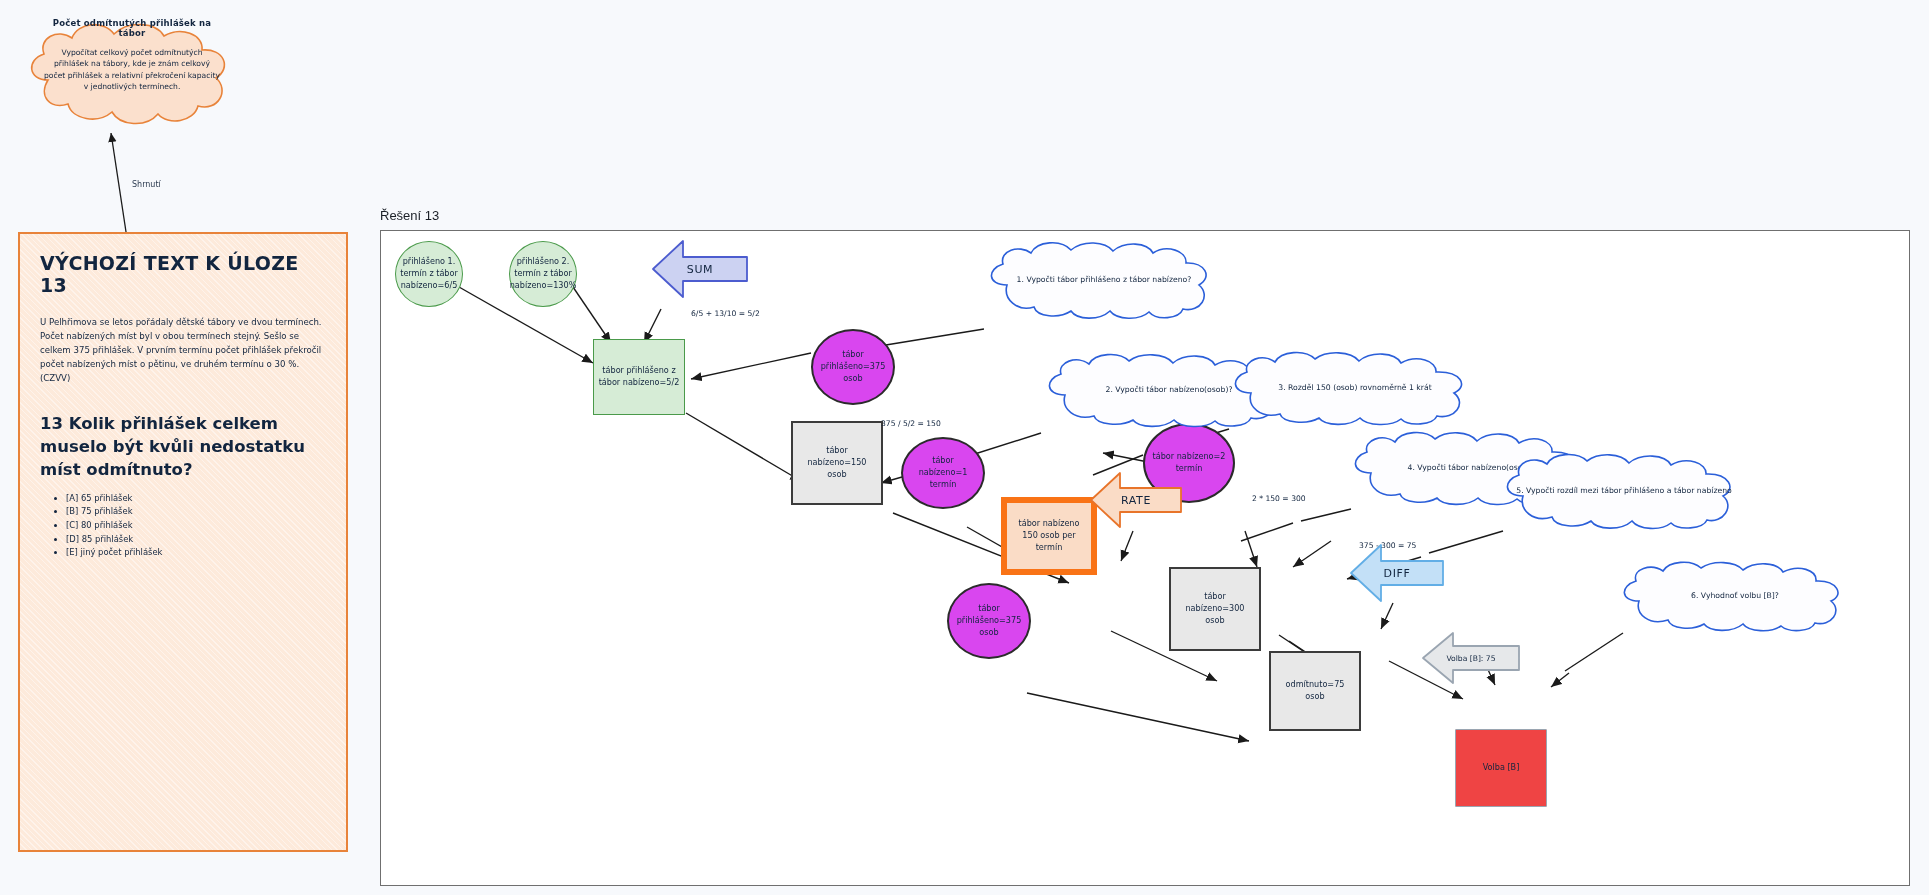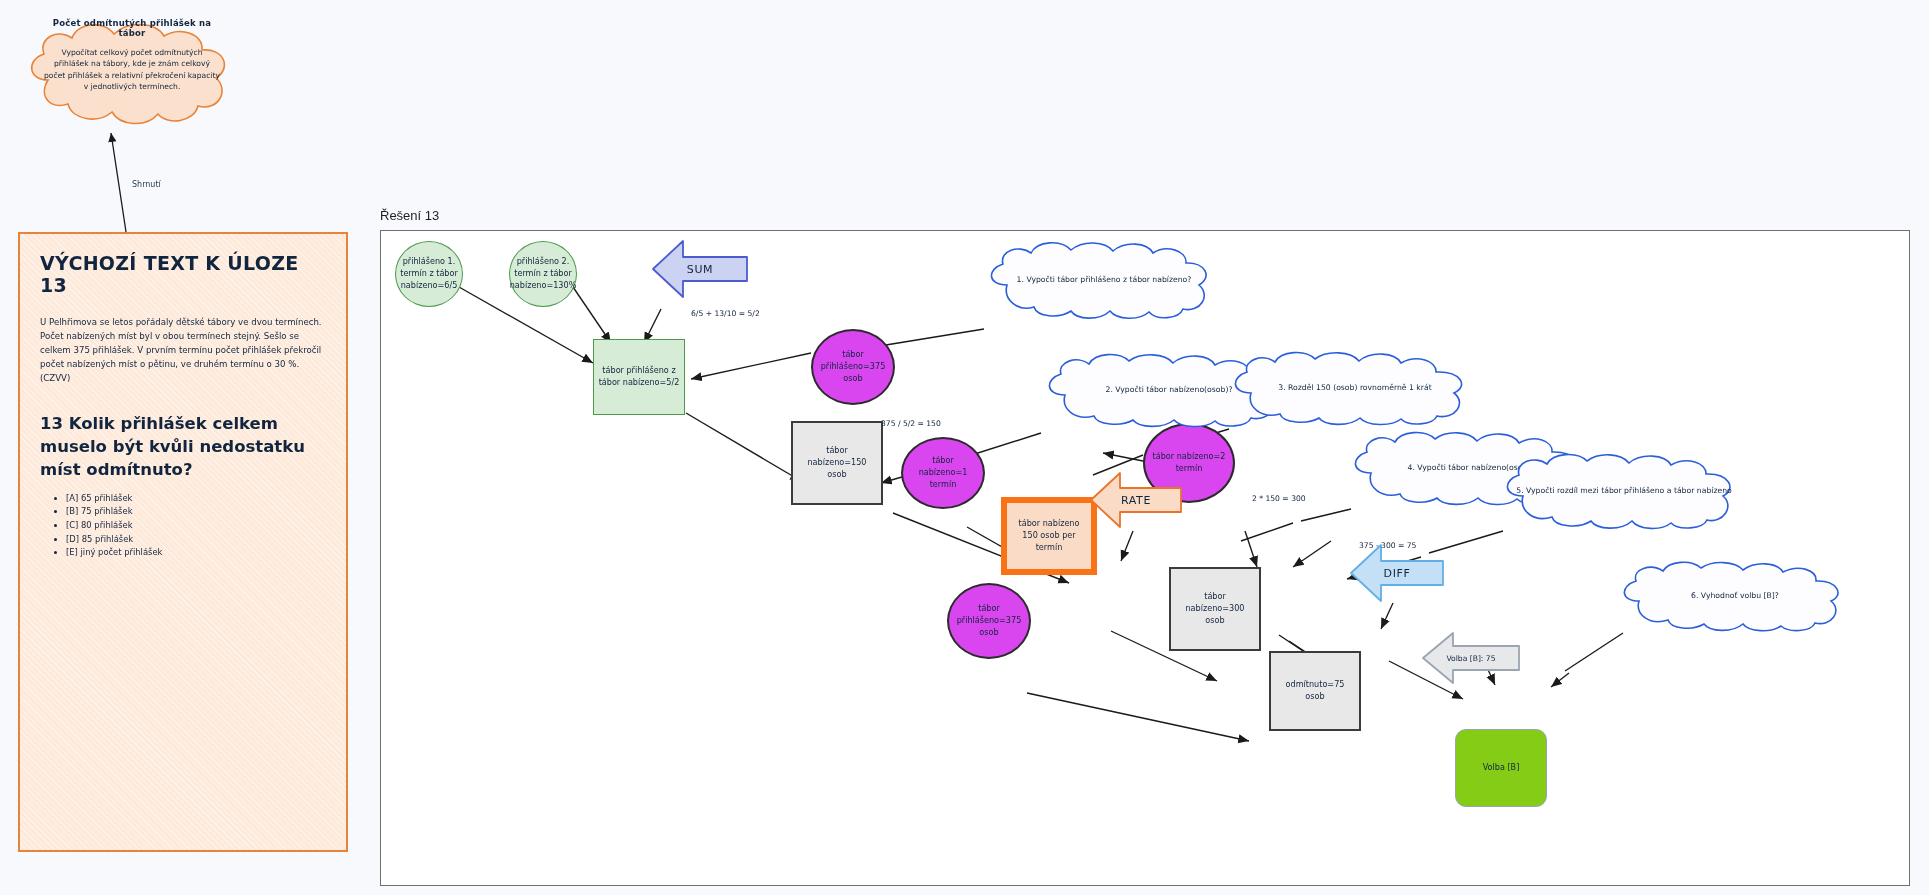--- a/index.html
+++ b/index.html
@@ -52,21 +52,21 @@
     background:#ffffff;border:1px solid #6f6f6f;box-sizing:border-box;
   }
   #board svg{position:absolute;left:0;top:0;}
 
   .nd{position:absolute;box-sizing:border-box;display:flex;align-items:center;
       justify-content:center;text-align:center;color:#12253f;font-size:8.1px;
       line-height:1.45;padding:4px;}
   .nd.green{background:#d6ecd6;border:1.6px solid #4a9a4a;}
   .nd.grey-rect{background:#e8e8e8;border:2px solid #3b3b3b;}
   .nd.orange{background:#fadcc6;border:6px solid #f97316;}
-  .nd.plain{background:#84cc16;border:1.4px solid #9aa5b1;border-radius:11px;}
+  .nd.plain{background:#ef4444;border:1.4px solid #9aa5b1;border-radius:1px;}
   .nd.ellipse{background:#d946ef;border:2px solid #2b2b2b;border-radius:50%;}
   .nd.ellipse-green{background:#d6ecd6;border:1.6px solid #4a9a4a;border-radius:50%;}
 
   .edge-label{position:absolute;font-size:7.6px;color:#12253f;text-align:center;
               line-height:1.35;white-space:nowrap;}
 
   .cloudq{position:absolute;}
   .cloudq .qt{position:absolute;inset:0;display:flex;align-items:center;
               justify-content:center;text-align:center;padding:0 22px;
               box-sizing:border-box;font-size:7.7px;color:#12253f;line-height:1.5;}

